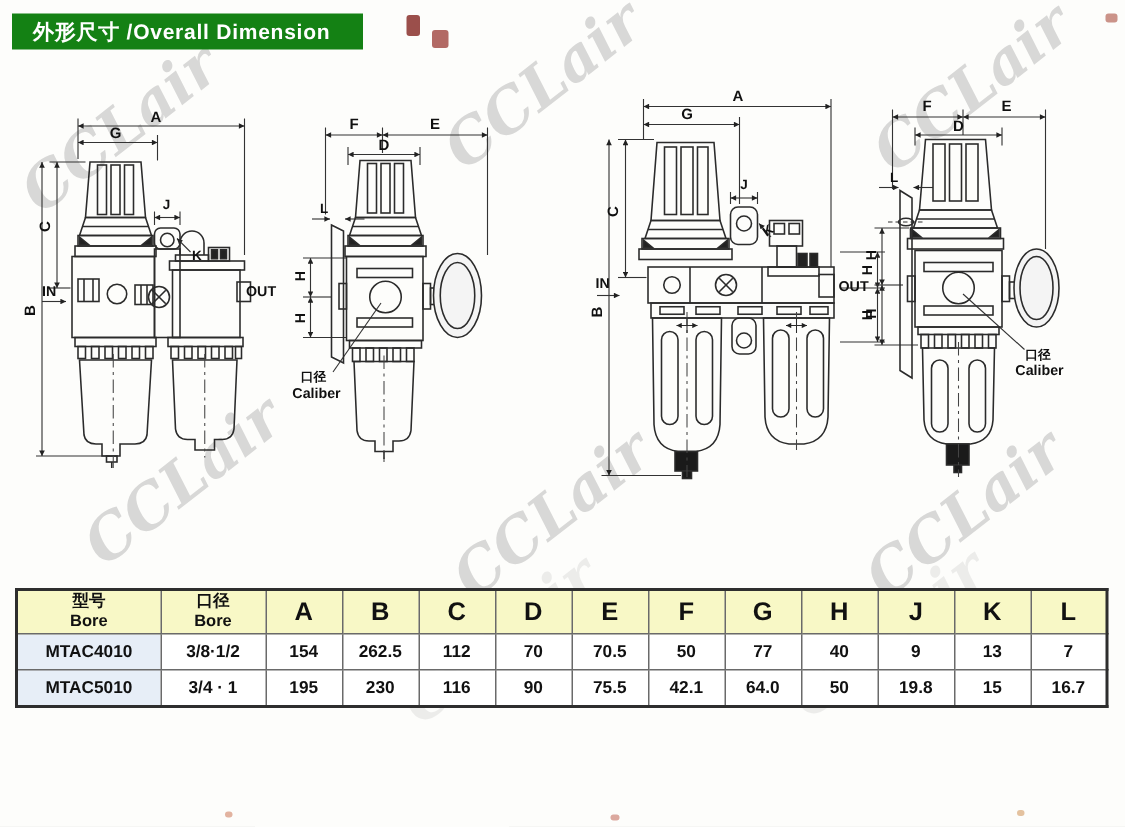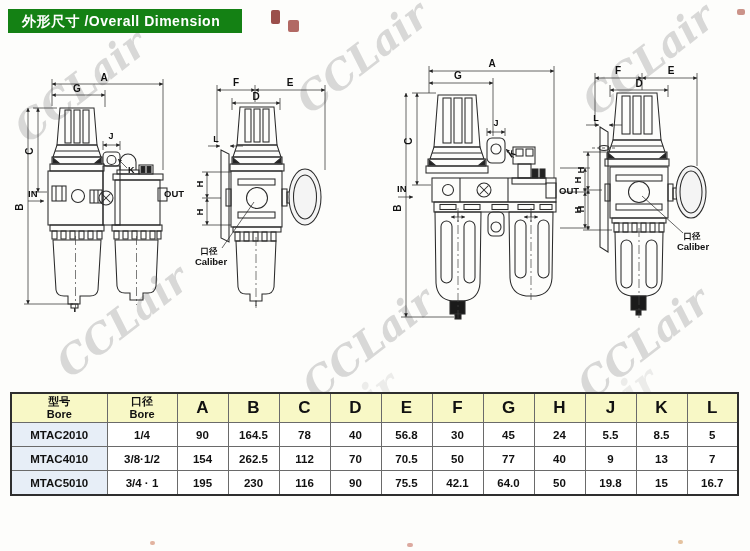--- a/index.html
+++ b/index.html
@@ -422,35 +422,20 @@
         <th class="dh">E</th>
         <th class="dh">F</th>
         <th class="dh">G</th>
         <th class="dh">H</th>
         <th class="dh">J</th>
         <th class="dh">K</th>
         <th class="dh">L</th>
       </tr>
     </thead>
     <tbody>
-        <tr>
-          <td class="model-col">MTAC2010</td>
-          <td>1/4</td>
-          <td>90</td>
-          <td>164.5</td>
-          <td>78</td>
-          <td>40</td>
-          <td>56.8</td>
-          <td>30</td>
-          <td>45</td>
-          <td>24</td>
-          <td>5.5</td>
-          <td>8.5</td>
-          <td>5</td>
-        </tr>
         <tr>
           <td class="model-col">MTAC4010</td>
           <td>3/8·1/2</td>
           <td>154</td>
           <td>262.5</td>
           <td>112</td>
           <td>70</td>
           <td>70.5</td>
           <td>50</td>
           <td>77</td>

